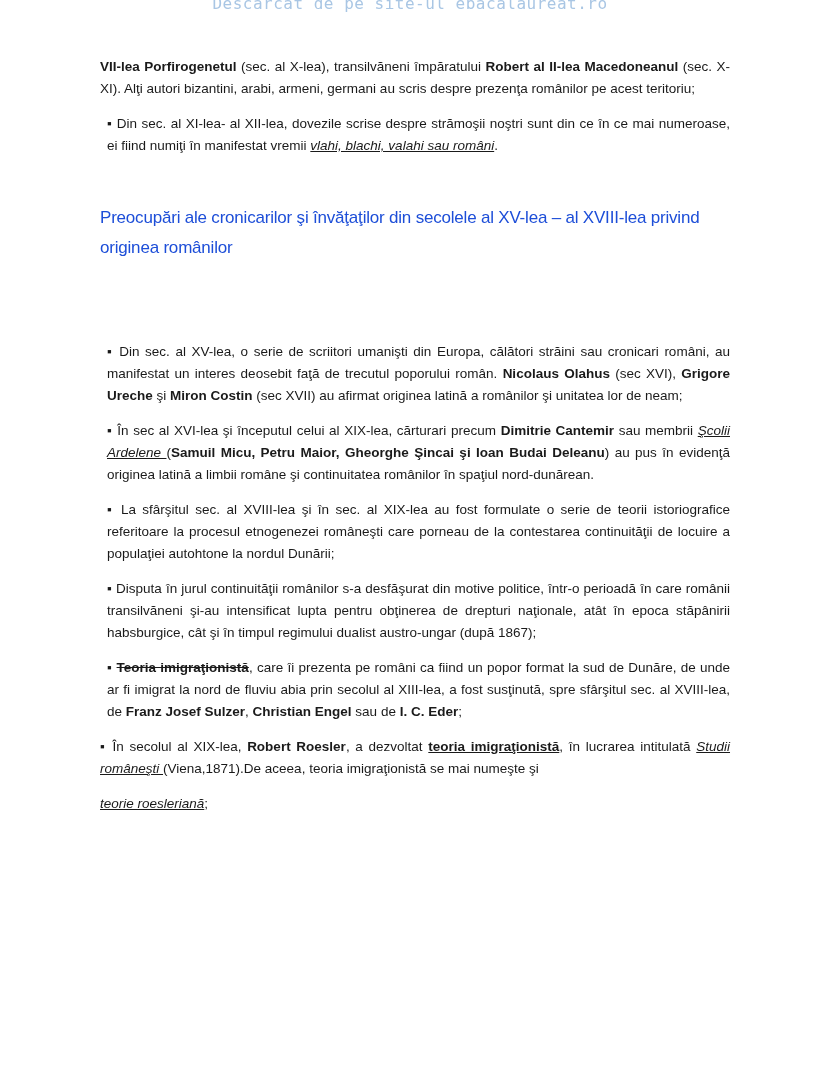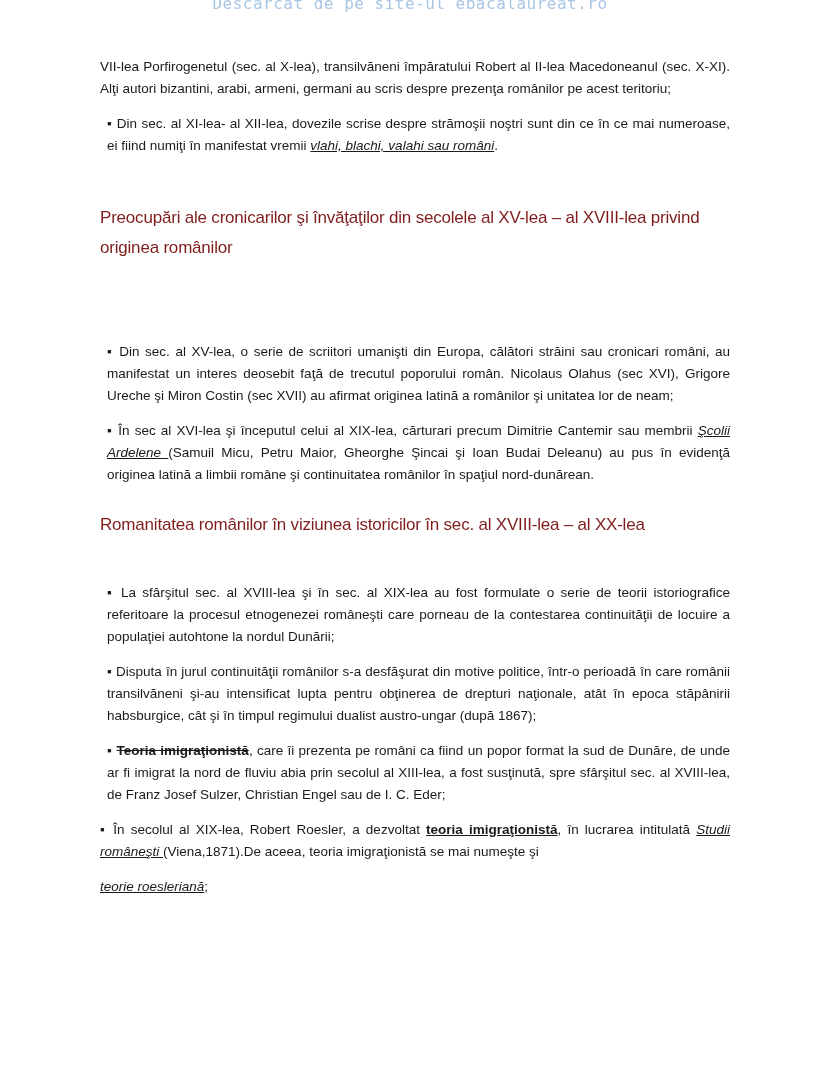--- a/index.html
+++ b/index.html
@@ -34,30 +34,30 @@
     font-size: 13.5px;
     line-height: 22px;
     text-align: justify;
   }
   .para { margin: 0 0 13px 0; }
   .bullet { padding-left: 7px; }
   .bullet.flush { padding-left: 0; }
   .para.spaced { }
   .heading {
     font-weight: 400;
-    color: #7f1d1d;
+    color: #1d4ed8;
     text-align: left;
     font-size: 17px;
     line-height: 30px;
     letter-spacing: -0.2px;
   }
   .heading.h1a { margin: 46px 0 78px 0; }
   .heading.h1b { margin: 24px 0 42px 0; }
   .run.normal { font-weight: 400; font-style: normal; }
-  .run.bold { font-weight: 400; }
+  .run.bold { font-weight: 700; }
   .run.italic { font-style: italic; text-decoration: underline; }
   .run.bold-strike { font-weight: 700; text-decoration: line-through; }
   .run.bold-underline { font-weight: 700; text-decoration: underline; }
 </style>
 </head>
 <body>
 
 <div class="page">
 
   <div class="watermark" style="color: rgb(169, 198, 228);">Descarcat de pe site-ul ebacalaureat.ro</div>
@@ -67,21 +67,20 @@
     <p class="para"><span class="run bold">VII-lea Porfirogenetul </span><span class="run normal">(sec. al X-lea), transilvăneni împăratului </span><span class="run bold">Robert al II-lea Macedoneanul </span><span class="run normal">(sec. X-XI). Alţi autori bizantini, arabi, armeni, germani au scris despre prezenţa românilor pe acest teritoriu;</span></p>
 
     <p class="para bullet"><span class="run normal">▪ Din sec. al XI-lea- al XII-lea, dovezile scrise despre strămoşii noştri sunt din ce în ce mai numeroase, ei fiind numiţi în manifestat vremii </span><span class="run italic">vlahi, blachi, valahi sau români</span><span class="run normal">.</span></p>
 
     <h2 class="heading h1a">Preocupări ale cronicarilor şi învăţaţilor din secolele al XV-lea – al XVIII-lea privind originea românilor</h2>
 
     <p class="para bullet"><span class="run normal">▪ Din sec. al XV-lea, o serie de scriitori umanişti din Europa, călători străini sau cronicari români, au manifestat un interes deosebit faţă de trecutul poporului român. </span><span class="run bold">Nicolaus Olahus </span><span class="run normal">(sec XVI), </span><span class="run bold">Grigore Ureche </span><span class="run normal">şi </span><span class="run bold">Miron Costin </span><span class="run normal">(sec XVII) au afirmat originea latină a românilor şi unitatea lor de neam;</span></p>
 
     <p class="para bullet"><span class="run normal">▪ În sec al XVI-lea şi începutul celui al XIX-lea, cărturari precum </span><span class="run bold">Dimitrie Cantemir </span><span class="run normal">sau membrii </span><span class="run italic">Şcolii Ardelene </span><span class="run normal">(</span><span class="run bold">Samuil Micu, Petru Maior, Gheorghe Şincai şi Ioan Budai Deleanu</span><span class="run normal">) au pus în evidenţă originea latină a limbii române şi continuitatea românilor în spaţiul nord-dunărean.</span></p>
 
-    <h2 class="heading h1b">Romanitatea românilor în viziunea istoricilor în sec. al XVIII-lea – al XX-lea</h2>
 
     <p class="para bullet"><span class="run normal">▪ La sfârşitul sec. al XVIII-lea şi în sec. al XIX-lea au fost formulate o serie de teorii istoriografice referitoare la procesul etnogenezei româneşti care porneau de la contestarea continuităţii de locuire a populaţiei autohtone la nordul Dunării;</span></p>
 
     <p class="para bullet"><span class="run normal">▪ Disputa în jurul continuităţii românilor s-a desfăşurat din motive politice, într-o perioadă în care românii transilvăneni şi-au intensificat lupta pentru obţinerea de drepturi naţionale, atât în epoca stăpânirii habsburgice, cât şi în timpul regimului dualist austro-ungar (după 1867);</span></p>
 
     <p class="para bullet"><span class="run normal">▪ </span><span class="run bold-strike">Teoria imigraţionistă</span><span class="run normal">, care îi prezenta pe români ca fiind un popor format la sud de Dunăre, de unde ar fi imigrat la nord de fluviu abia prin secolul al XIII-lea, a fost susţinută, spre sfârşitul sec. al XVIII-lea, de </span><span class="run bold">Franz Josef Sulzer</span><span class="run normal">, </span><span class="run bold">Christian Engel</span><span class="run normal"> sau de </span><span class="run bold">I. C. Eder</span><span class="run normal">;</span></p>
 
 
     <p class="para bullet flush"><span class="run normal">▪ În secolul al XIX-lea, </span><span class="run bold">Robert Roesler</span><span class="run normal">, a dezvoltat </span><span class="run bold-underline">teoria imigraţionistă</span><span class="run normal">, în lucrarea intitulată </span><span class="run italic">Studii româneşti </span><span class="run normal">(Viena,1871).De aceea, teoria imigraţionistă se mai numeşte şi</span></p>
 

